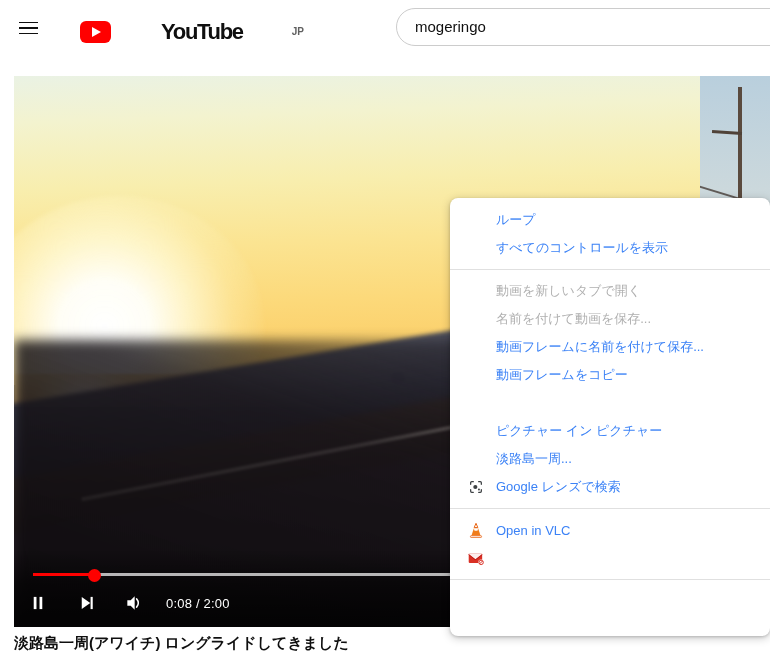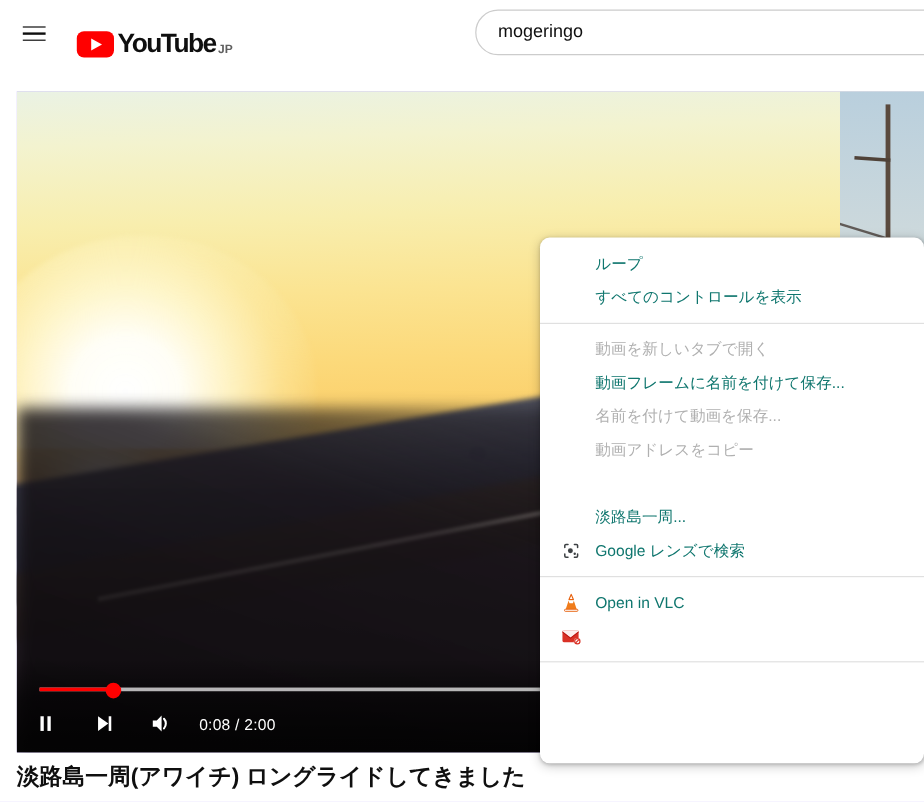--- a/index.html
+++ b/index.html
@@ -28,25 +28,26 @@
     justify-content: center; align-items: center;
     gap: 4px;
     cursor: pointer;
   }
   .hamburger span {
     display: block;
     width: 19px; height: 1.6px;
     background: #0f0f0f;
   }
   .logo-wrap {
-    display: flex; align-items: flex-end;
-    margin-left: 16px;
+    display: flex; align-items: center;
+    margin-left: 32px;
     cursor: pointer;
     height: 40px;
     padding-top: 7px;
+    gap: 47px;
   }
   .yt-play-box {
     width: 31px; height: 22px;
     background: #ff0000;
     border-radius: 6px;
     display: flex; align-items: center; justify-content: center;
     margin-top: 1px;
   }
   .yt-play-box .tri {
     width: 0; height: 0;
@@ -94,21 +95,21 @@
     font-family: "Liberation Sans", sans-serif;
     line-height: 20px;
   }
 
   
   .player {
     position: absolute;
     left: 14px; top: 76px;
     width: 756px; height: 551px;
     overflow: hidden;
-    background: #c4b5fd;
+    background: #000000;
   }
   .video-scene {
     position: absolute;
     inset: 0;
     overflow: hidden;
   }
   
   .sky {
     position: absolute;
     left: 0; top: 0;
@@ -355,21 +356,21 @@
     padding: 8px 0 8px 0;
     overflow: hidden;
     font-family: "Liberation Sans", sans-serif;
   }
   .ctx-item {
     display: flex;
     align-items: center;
     height: 28px;
     padding: 0 12px 0 16px;
     font-size: 13px;
-    color: #0f766e;
+    color: #3b82f6;
     cursor: default;
     white-space: nowrap;
   }
   .ctx-item.disabled { color: #b0b0b0; }
   .ctx-icon {
     width: 20px; height: 18px;
     margin-right: 10px;
     display: flex; align-items: center; justify-content: center;
     flex: 0 0 20px;
   }
@@ -378,21 +379,21 @@
   .ctx-sep {
     height: 1px;
     background: #e0e0e0;
     margin: 7px 0 7px 0;
   }
 
   
   .video-title {
     position: absolute;
     left: 14px; top: 634px;
-    font-size: 19px;
+    font-size: 15px;
     font-weight: bold;
     color: #0f0f0f;
     font-family: "Liberation Sans", "DejaVu Sans", sans-serif;
     letter-spacing: 0px;
     white-space: nowrap;
   }
 </style>
 </head>
 <body>
 
@@ -514,34 +515,38 @@
     </div>
   </div>
 
   <div class="ctx-sep"></div>
 
   <div>
     <div class="ctx-item disabled">
       <div class="ctx-icon empty"></div>
       <span class="ctx-label">動画を新しいタブで開く</span>
     </div>
+    <div class="ctx-item disabled">
+      <div class="ctx-icon empty"></div>
+      <span class="ctx-label">名前を付けて動画を保存...</span>
+    </div>
     <div class="ctx-item">
       <div class="ctx-icon empty"></div>
       <span class="ctx-label">動画フレームに名前を付けて保存...</span>
     </div>
+    <div class="ctx-item">
+      <div class="ctx-icon empty"></div>
+      <span class="ctx-label">動画フレームをコピー</span>
+    </div>
     <div class="ctx-item disabled">
       <div class="ctx-icon empty"></div>
-      <span class="ctx-label">名前を付けて動画を保存...</span>
-    </div>
-    <div class="ctx-item disabled">
-      <div class="ctx-icon empty"></div>
-      <span class="ctx-label">動画アドレスをコピー</span>
-    </div>
-    <div class="ctx-item">
-      <div class="ctx-icon empty"></div>
+    </div>
+    <div class="ctx-item">
+      <div class="ctx-icon empty"></div>
+      <span class="ctx-label">ピクチャー イン ピクチャー</span>
     </div>
     <div class="ctx-item">
       <div class="ctx-icon empty"></div>
       <span class="ctx-label">淡路島一周...</span>
     </div>
     <div class="ctx-item">
       <div class="ctx-icon">
         <svg width="16" height="16" viewBox="0 0 24 24">
           <path d="M4 8V5.5A1.5 1.5 0 0 1 5.5 4H8" stroke="#3c4043" stroke-width="1.9" fill="none" stroke-linecap="round"></path>
           <path d="M16 4h2.5A1.5 1.5 0 0 1 20 5.5V8" stroke="#3c4043" stroke-width="1.9" fill="none" stroke-linecap="round"></path>

